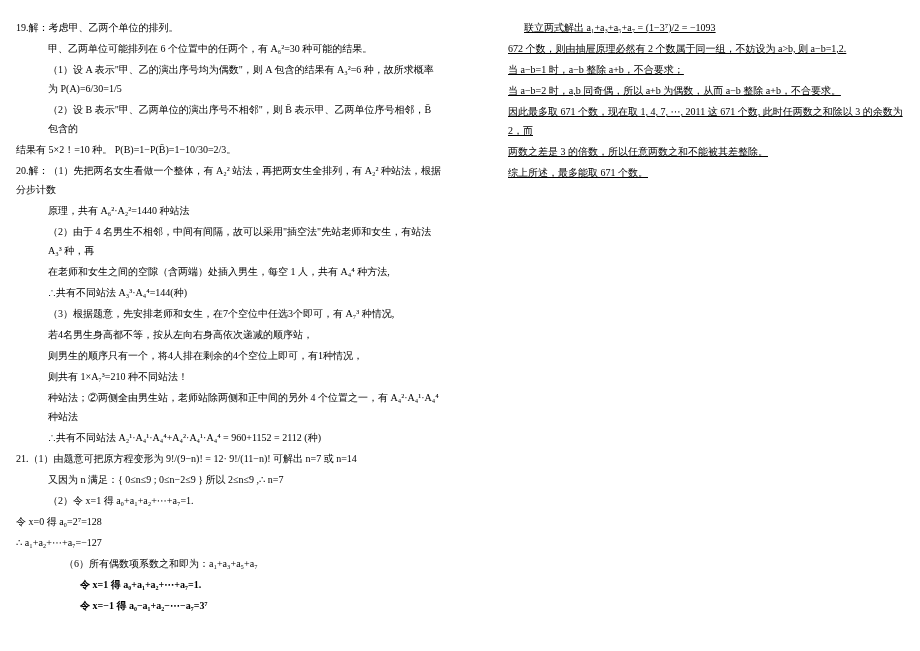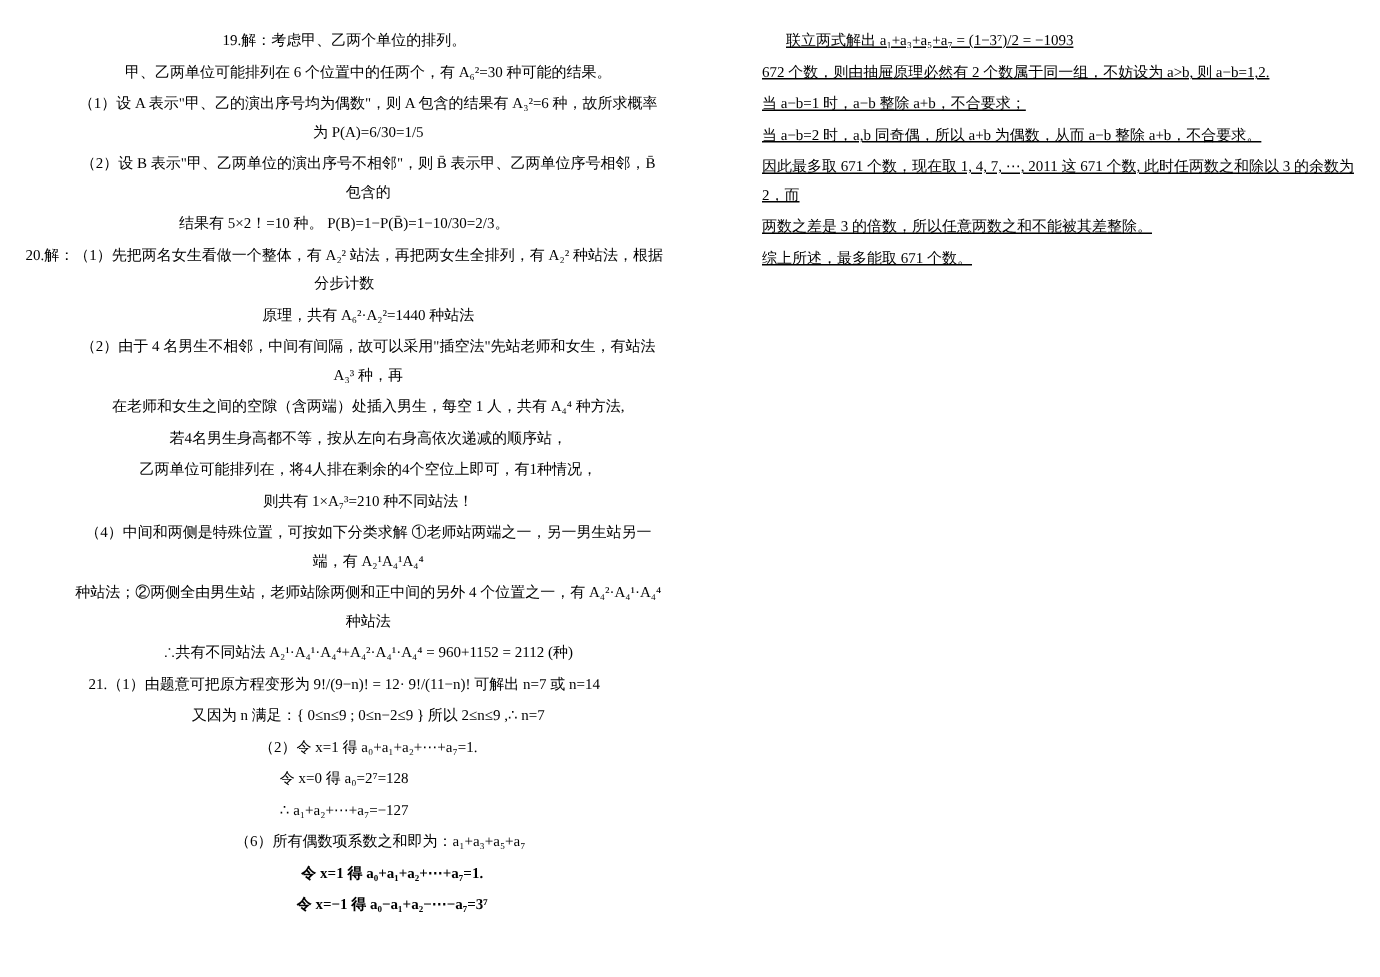--- a/index.html
+++ b/index.html
@@ -15,21 +15,20 @@
     height: 651px;
     overflow: hidden;
     display: flex;
   }
   .col {
     padding: 18px 16px 10px 16px;
   }
   .col-left {
     width: 50%;
     border-right: 1px solid transparent;
-    text-align: center;
   }
   .col-right {
     width: 50%;
     text-decoration: underline;
   }
   .line {
     margin-bottom: 2px;
   }
   .indent1 { padding-left: 32px; }
   .indent2 { padding-left: 48px; }
@@ -42,24 +41,25 @@
   <div class="line">19.解：考虑甲、乙两个单位的排列。</div>
   <div class="line indent1">甲、乙两单位可能排列在 6 个位置中的任两个，有 A₆²=30 种可能的结果。</div>
   <div class="line indent1">（1）设 A 表示"甲、乙的演出序号均为偶数"，则 A 包含的结果有 A₃²=6 种，故所求概率为 P(A)=6/30=1/5</div>
   <div class="line indent1">（2）设 B 表示"甲、乙两单位的演出序号不相邻"，则 B̄ 表示甲、乙两单位序号相邻，B̄ 包含的</div>
   <div class="line">结果有 5×2！=10 种。  P(B)=1−P(B̄)=1−10/30=2/3。</div>
 
   <div class="line">20.解：（1）先把两名女生看做一个整体，有 A₂² 站法，再把两女生全排列，有 A₂² 种站法，根据分步计数</div>
   <div class="line indent1">原理，共有 A₆²·A₂²=1440 种站法</div>
   <div class="line indent1">（2）由于 4 名男生不相邻，中间有间隔，故可以采用"插空法"先站老师和女生，有站法 A₃³ 种，再</div>
   <div class="line indent1">在老师和女生之间的空隙（含两端）处插入男生，每空 1 人，共有 A₄⁴ 种方法,</div>
+  <div class="line indent1">∴共有不同站法 A₃³·A₄⁴=144(种)</div>
+  <div class="line indent1">（3）根据题意，先安排老师和女生，在7个空位中任选3个即可，有 A₇³ 种情况,</div>
   <div class="line indent1">若4名男生身高都不等，按从左向右身高依次递减的顺序站，</div>
-  <div class="line indent1">乙两单位可能排列在，将4人排在剩余的4个空位上即可，有1种情况，</div>
+  <div class="line indent1">则男生的顺序只有一个，将4人排在剩余的4个空位上即可，有1种情况，</div>
   <div class="line indent1">则共有 1×A₇³=210 种不同站法！</div>
-  <div class="line indent1">（4）中间和两侧是特殊位置，可按如下分类求解 ①老师站两端之一，另一男生站另一端，有 A₂¹A₄¹A₄⁴</div>
   <div class="line indent1">种站法；②两侧全由男生站，老师站除两侧和正中间的另外 4 个位置之一，有 A₄²·A₄¹·A₄⁴ 种站法</div>
   <div class="line indent1">∴共有不同站法 A₂¹·A₄¹·A₄⁴+A₄²·A₄¹·A₄⁴ = 960+1152 = 2112 (种)</div>
 
   <div class="line">21.（1）由题意可把原方程变形为 9!/(9−n)! = 12· 9!/(11−n)! 可解出 n=7 或 n=14</div>
   <div class="line indent1">又因为 n 满足：{ 0≤n≤9 ; 0≤n−2≤9 } 所以 2≤n≤9 ,∴ n=7</div>
   <div class="line indent1">（2）令 x=1 得 a₀+a₁+a₂+⋯+a₇=1.</div>
   <div class="line">令 x=0 得 a₀=2⁷=128</div>
   <div class="line">∴ a₁+a₂+⋯+a₇=−127</div>
   <div class="line indent2">（6）所有偶数项系数之和即为：a₁+a₃+a₅+a₇</div>
   <div class="line indent3">令 x=1 得 a₀+a₁+a₂+⋯+a₇=1.</div>

